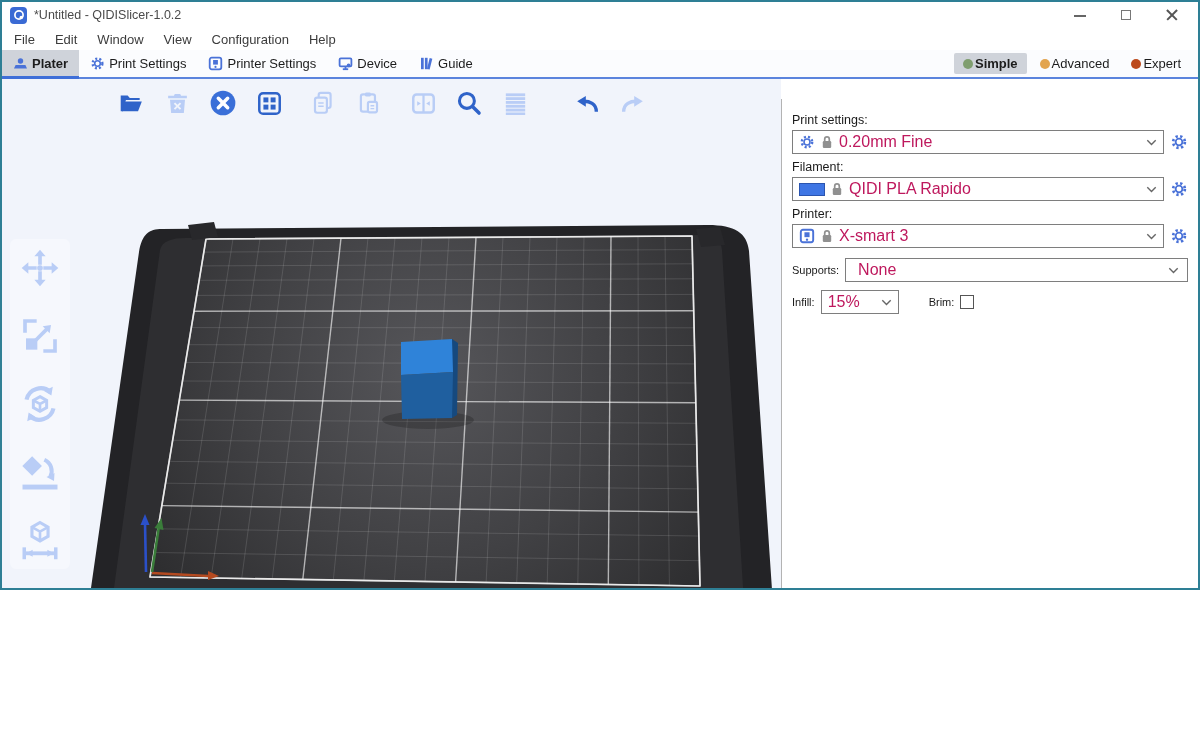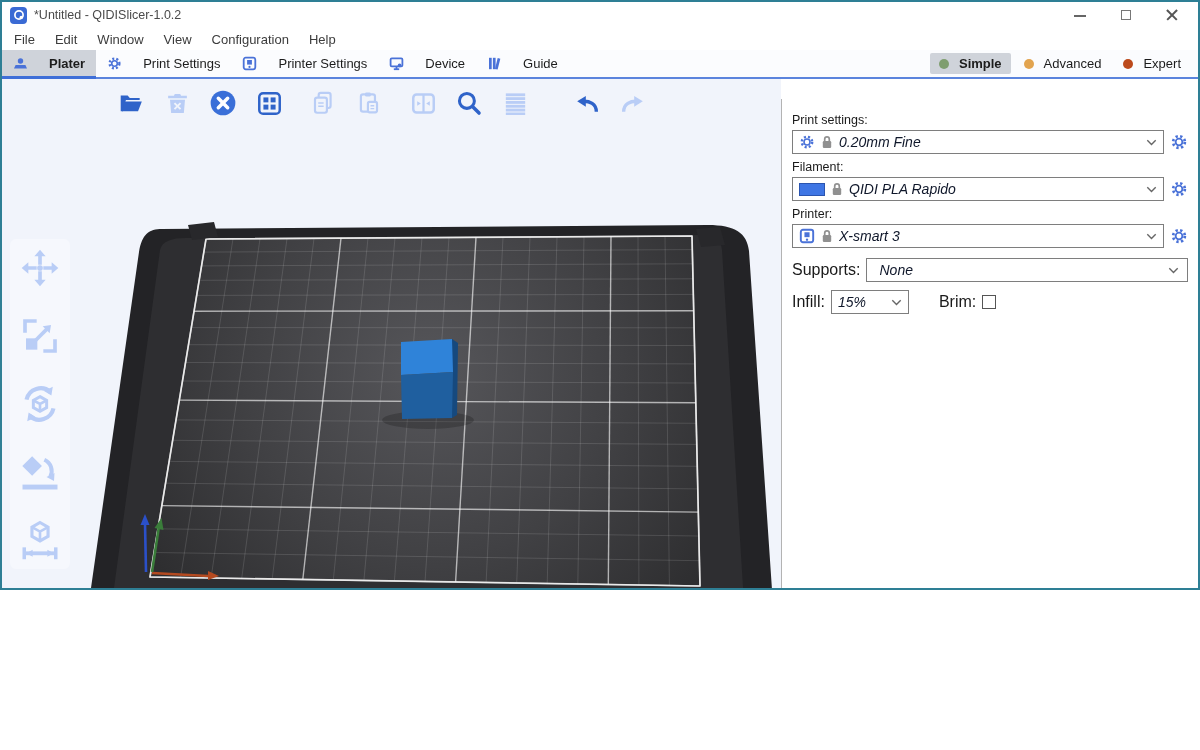--- a/index.html
+++ b/index.html
@@ -18,25 +18,25 @@
   .wc-close::before,.wc-close::after { content:""; position:absolute; left:-1px; top:5px; width:14px; height:1.6px; background:#555; }
   .wc-close::before { transform:rotate(45deg);} .wc-close::after { transform:rotate(-45deg);}
 
   
   .menubar { height:22px; display:flex; align-items:center; padding:0 2px; background:#fff; }
   .menu-item { font-size:13px; color:#3c3c3c; padding:2px 10px; }
 
   
   .tabbar { height:29px; display:flex; align-items:stretch; background:#fbfcfe; border-bottom:2px solid #5b84dd; }
   .tabs { display:flex; align-items:stretch; }
-  .tab { position:relative; display:flex; align-items:center; gap:21px; padding:0 11px; font-size:13px; color:#1c1c1c; }
+  .tab { position:relative; display:flex; align-items:center; gap:4px; padding:0 11px; font-size:13px; color:#1c1c1c; }
   .tab.active { background:#cfd3da; font-weight:bold; }
   .tab.active::after { content:""; position:absolute; left:0; right:0; bottom:-2px; height:3px; background:#3f6fd8; }
   .modes { margin-left:auto; display:flex; align-items:center; gap:4px; padding-right:8px; }
-  .mode { display:flex; align-items:center; gap:10px; font-size:13px; color:#1c1c1c; padding:3px 9px; border-radius:2px; }
+  .mode { display:flex; align-items:center; gap:2px; font-size:13px; color:#1c1c1c; padding:3px 9px; border-radius:2px; }
   .mode.active { background:#cfd3da; font-weight:bold; }
   .mode-dot { width:10px; height:10px; border-radius:50%; }
 
   
   .main { display:flex; height:669px; }
   .viewport { position:relative; width:779px; height:669px; background:#f1f4fb; overflow:hidden; }
   .bed-svg { position:absolute; left:0; top:0; }
 
   
   .top-toolbar { position:absolute; left:110px; top:5px; display:flex; align-items:center; gap:8px; }
@@ -52,26 +52,26 @@
   
   .view-toolbar { position:absolute; left:12px; bottom:8px; display:flex; gap:6px; }
   .vbtn { width:52px; height:52px; display:flex; align-items:center; justify-content:center; }
   .vbtn.active-bg { background:#808080; }
 
   
   .sidebar { position:relative; width:417px; height:669px; background:#fff; border-left:1px solid #b3b3b3; padding:8px 10px 40px 10px;margin-top:20px; }
   .sb-label { font-size:12.5px; color:#1a1a1a; margin:6px 0 3px 0; }
   .sb-row { display:flex; align-items:center; }
   .field { flex:1; height:24px; border:1px solid #7e7e7e; background:#fff; display:flex; align-items:center; padding:0 6px; gap:6px; min-width:0; }
-  .field-text { font-size:14px; color:#0f172a; flex:1; white-space:nowrap; overflow:hidden;font-style:italic; }
+  .field-text { font-size:16px; color:#be185d; flex:1; white-space:nowrap; overflow:hidden; }
   .swatch { width:26px; height:13px; background:#3f76e4; border:1px solid #2b55b0; }
   .gear-side { margin-left:6px; display:flex; }
   .inline-row { display:flex; align-items:center; margin-top:10px; }
   .inline-row2 { display:flex; align-items:center; margin-top:8px; }
-  .small-label { font-size:16px; color:#1a1a1a; margin-right:6px; }
+  .small-label { font-size:11px; color:#1a1a1a; margin-right:6px; }
   .supports-field { flex:1; height:24px; border:1px solid #7e7e7e; display:flex; align-items:center; padding:0 8px 0 12px; }
   .infill-field { width:78px; height:24px; border:1px solid #7e7e7e; display:flex; align-items:center; padding:0 6px; }
   .brim-label { margin-left:30px; }
   input.cb { appearance:none; width:14px; height:14px; border:1.4px solid #555; background:#fff; }
   .slice-btn { position:absolute; left:0; right:16px; bottom:0; height:29px; background:#b7cbf3; border:none; font-family:"Liberation Sans",sans-serif; font-size:13px; font-weight:bold; color:#14532d; }
 
   .cursor { position:absolute; left:1016px; top:692px; z-index:50; }
 </style>
 </head>
 <body>

